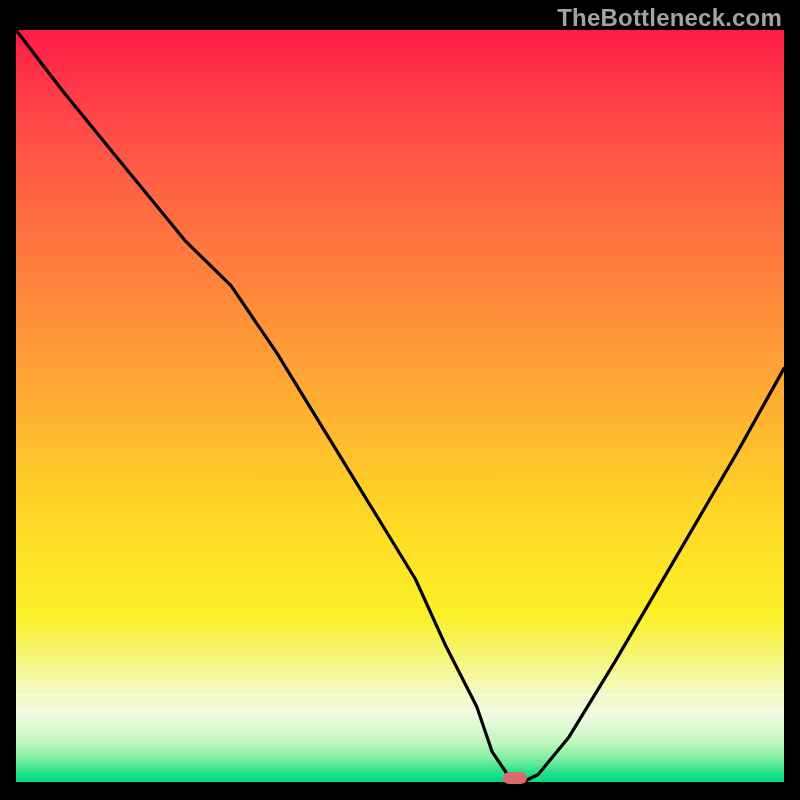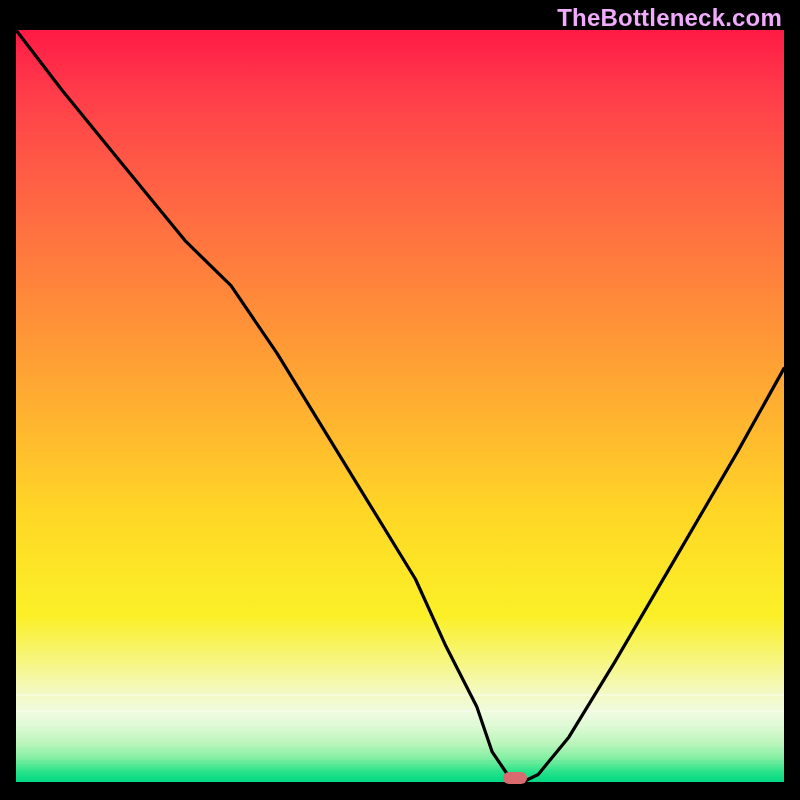--- a/index.html
+++ b/index.html
@@ -14,21 +14,21 @@
   .frame {
     position: relative;
     width: 800px;
     height: 800px;
     background: #000;
   }
   .watermark {
     position: absolute;
     top: 4px;
     right: 18px;
-    color: #f0abfc;
+    color: #a3a3a3;
     font-size: 24px;
     font-weight: 600;
     letter-spacing: 0.2px;
     user-select: none;
   }
   .plot {
     position: absolute;
     left: 16px;
     top: 30px;
     width: 768px;

